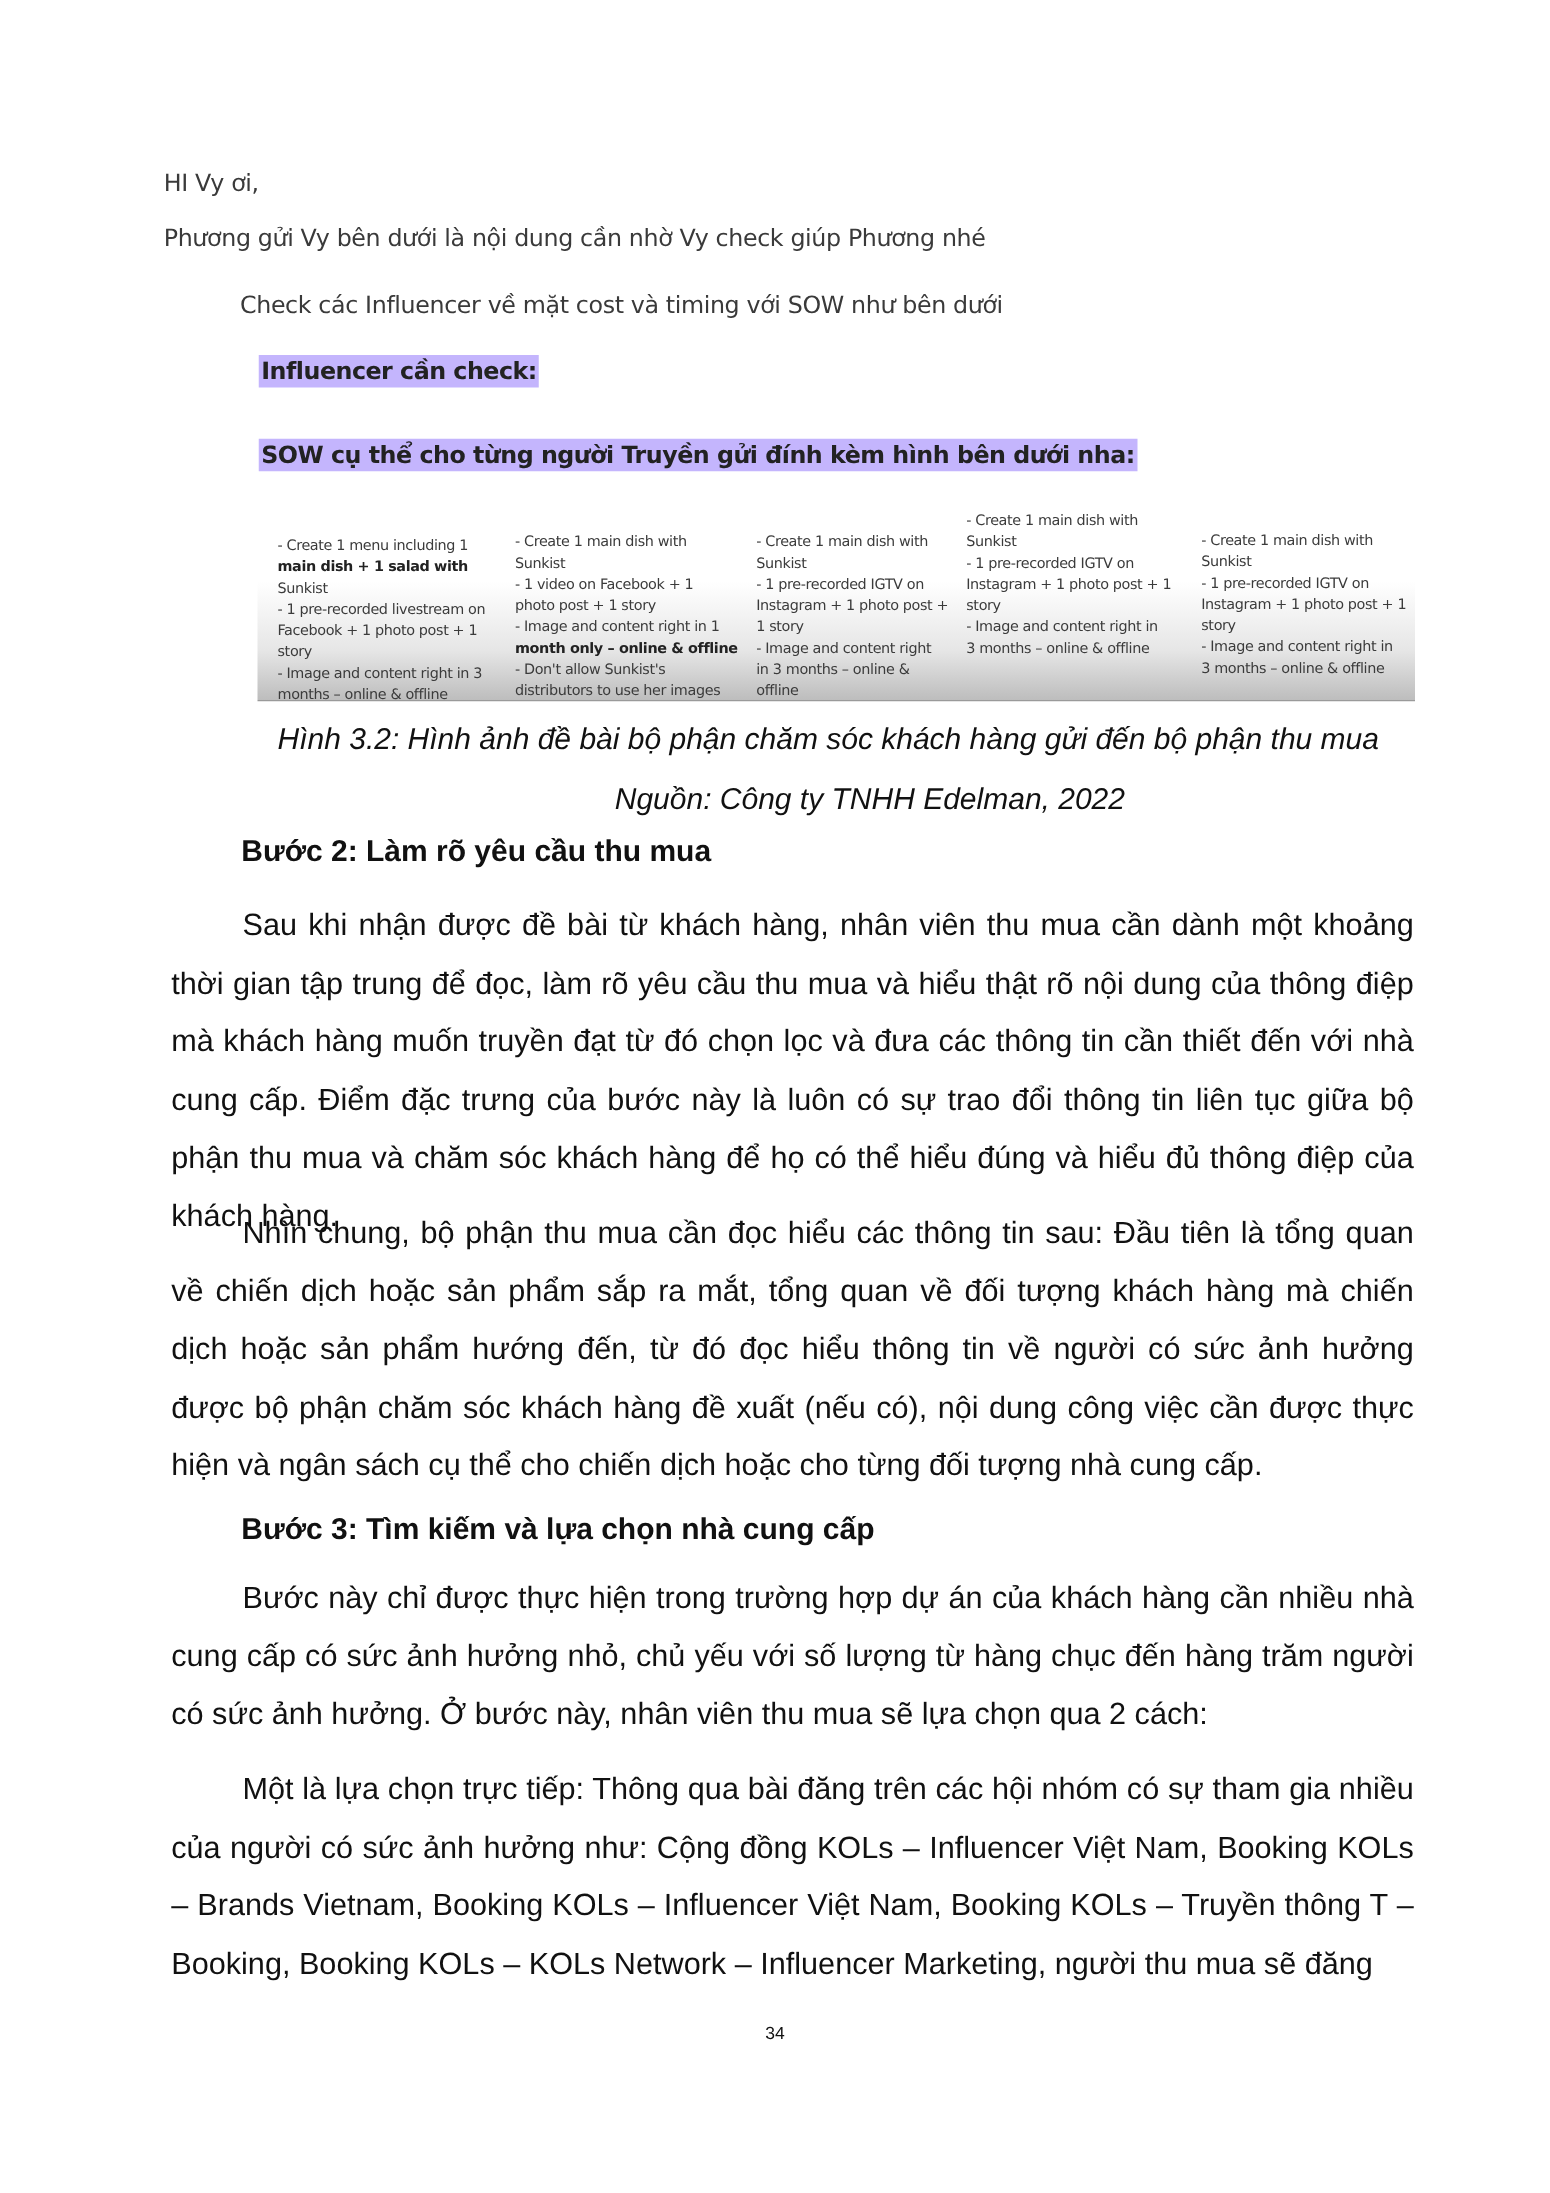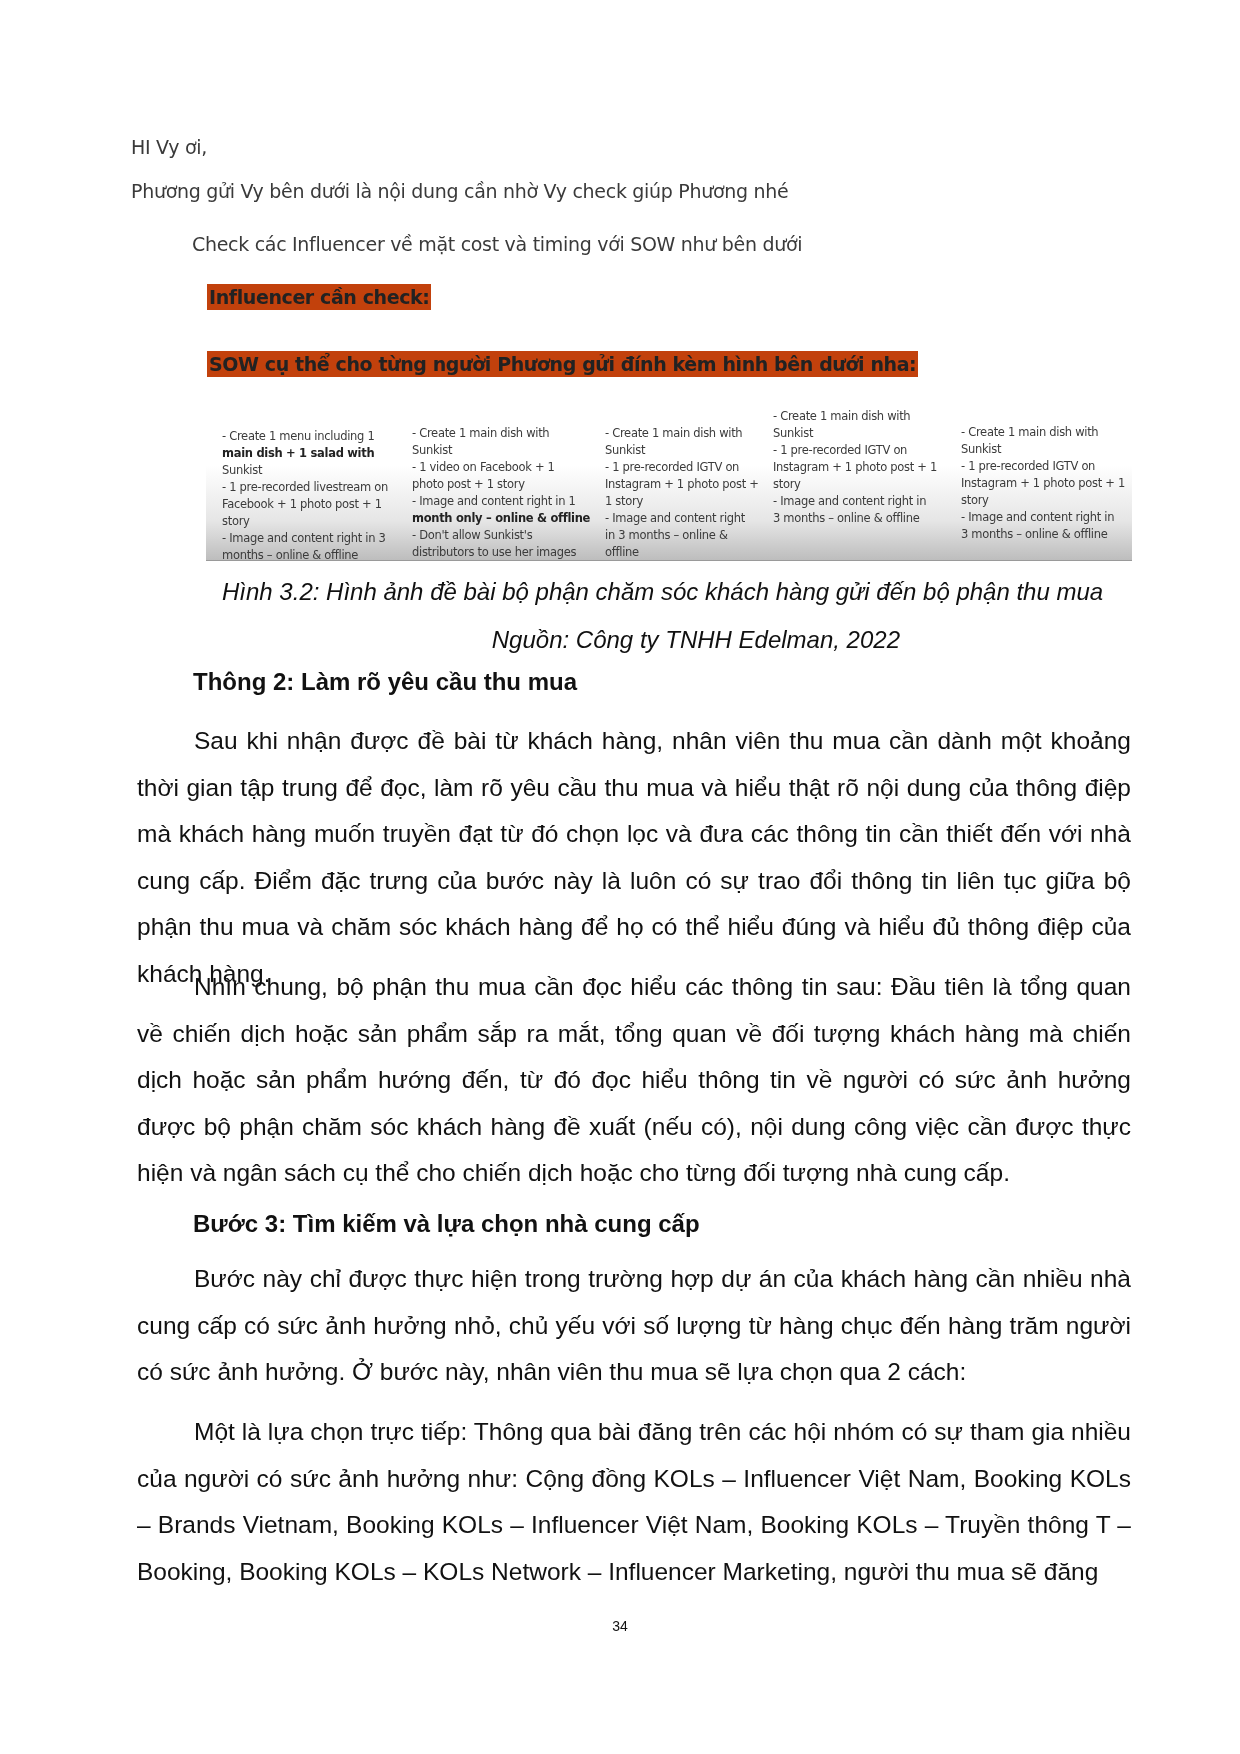--- a/index.html
+++ b/index.html
@@ -2,21 +2,21 @@
 <html><head>
   <meta charset="utf-8">
   <style>
     html, body { margin: 0; padding: 0; background: #ffffff; }
     body { width: 1240px; height: 1754px; position: relative; overflow: hidden; }
     .page { position: absolute; left: 0; top: 0; width: 1016px; height: 1754px; background: #fff; }
 
     
     .fig-email { position: absolute; font-family: "DejaVu Sans", sans-serif; color: #3a3a3a; }
     .em-line { position: absolute; font-size: 19px; white-space: nowrap; letter-spacing: -0.3px; }
-    .hl { background: #c2410c; font-weight: bold; color: #222; padding: 2px 2px; letter-spacing: -0.4px; }
+    .hl { background: #c4b5fd; font-weight: bold; color: #222; padding: 2px 2px; letter-spacing: -0.4px; }
 
     .sow-box {
       position: absolute; left: 206px; top: 402px; width: 926px; height: 158px;
       background: linear-gradient(to bottom, #ffffff 0%, #ffffff 40%, #e6e6e6 75%, #bdbdbd 100%);
       border-bottom: 1px solid #9a9a9a;
       overflow: hidden;
     }
     .sow-col {
       position: absolute; font-family: "DejaVu Sans", sans-serif; font-size: 11.5px;
       line-height: 17px; color: #3b3b3b; letter-spacing: -0.3px; margin-top: 12px;
@@ -34,21 +34,21 @@
 </head>
 <body>
 
 <div class="page">
 
   <div class="fig-email">
     <div class="em-line" style="left:131px; top:136px;">HI Vy ơi,</div>
     <div class="em-line" style="left:131px; top:180px;text-align:right;">Phương gửi Vy bên dưới là nội dung cần nhờ Vy check giúp Phương nhé</div>
     <div class="em-line" style="left:192px; top:233px;">Check các Influencer về mặt cost và timing với SOW như bên dưới</div>
     <div class="em-line" style="left:207px; top:286px;"><span class="hl">Influencer cần check:</span></div>
-    <div class="em-line" style="left:207px; top:353px;"><span class="hl">SOW cụ thể cho từng người Phương gửi đính kèm hình bên dưới nha:</span></div>
+    <div class="em-line" style="left:207px; top:353px;"><span class="hl">SOW cụ thể cho từng người Truyền gửi đính kèm hình bên dưới nha:</span></div>
   </div>
 
   <div class="sow-box">
     <div class="sow-col" style="left:16px; top:14px; width:180px;">
       <div>- Create 1 menu including 1</div>
       <div><b>main dish + 1 salad with</b></div>
       <div>Sunkist</div>
       <div>- 1 pre-recorded livestream on</div>
       <div>Facebook + 1 photo post + 1</div>
       <div>story</div>
@@ -92,21 +92,21 @@
       <div>Instagram + 1 photo post + 1</div>
       <div>story</div>
       <div>- Image and content right in</div>
       <div>3 months – online &amp; offline</div>
     </div>
   </div>
 
   <div class="caption serif" style="left:222px; top:578px;">Hình 3.2: Hình ảnh đề bài bộ phận chăm sóc khách hàng gửi đến bộ phận thu mua</div>
   <div class="caption serif" style="right:116px; top:626px;">Nguồn: Công ty TNHH Edelman, 2022</div>
 
-  <div class="heading serif" style="left:193px; top:668px;">Thông 2: Làm rõ yêu cầu thu mua</div>
+  <div class="heading serif" style="left:193px; top:668px;">Bước 2: Làm rõ yêu cầu thu mua</div>
   <div class="para serif" style="top:718px;"><span class="indent"></span><span>Sau khi nhận được đề bài từ khách hàng, nhân viên thu mua cần dành một khoảng thời gian tập trung để đọc, làm rõ yêu cầu thu mua và hiểu thật rõ nội dung của thông điệp mà khách hàng muốn truyền đạt từ đó chọn lọc và đưa các thông tin cần thiết đến với nhà cung cấp. Điểm đặc trưng của bước này là luôn có sự trao đổi thông tin liên tục giữa bộ phận thu mua và chăm sóc khách hàng để họ có thể hiểu đúng và hiểu đủ thông điệp của khách hàng.</span></div>
   <div class="para serif" style="top:964px;"><span class="indent"></span><span>Nhìn chung, bộ phận thu mua cần đọc hiểu các thông tin sau: Đầu tiên là tổng quan về chiến dịch hoặc sản phẩm sắp ra mắt, tổng quan về đối tượng khách hàng mà chiến dịch hoặc sản phẩm hướng đến, từ đó đọc hiểu thông tin về người có sức ảnh hưởng được bộ phận chăm sóc khách hàng đề xuất (nếu có), nội dung công việc cần được thực hiện và ngân sách cụ thể cho chiến dịch hoặc cho từng đối tượng nhà cung cấp.</span></div>
 
   <div class="heading serif" style="left:193px; top:1210px;">Bước 3: Tìm kiếm và lựa chọn nhà cung cấp</div>
   <div class="para serif" style="top:1256px;"><span class="indent"></span><span>Bước này chỉ được thực hiện trong trường hợp dự án của khách hàng cần nhiều nhà cung cấp có sức ảnh hưởng nhỏ, chủ yếu với số lượng từ hàng chục đến hàng trăm người có sức ảnh hưởng. Ở bước này, nhân viên thu mua sẽ lựa chọn qua 2 cách:</span></div>
   <div class="para serif" style="top:1409px;"><span class="indent"></span><span>Một là lựa chọn trực tiếp: Thông qua bài đăng trên các hội nhóm có sự tham gia nhiều của người có sức ảnh hưởng như: Cộng đồng KOLs – Influencer Việt Nam, Booking KOLs – Brands Vietnam, Booking KOLs – Influencer Việt Nam, Booking KOLs – Truyền thông T – Booking, Booking KOLs – KOLs Network – Influencer Marketing, người thu mua sẽ đăng</span></div>
 
   <div class="pagenum serif">34</div>
 </div>
 

